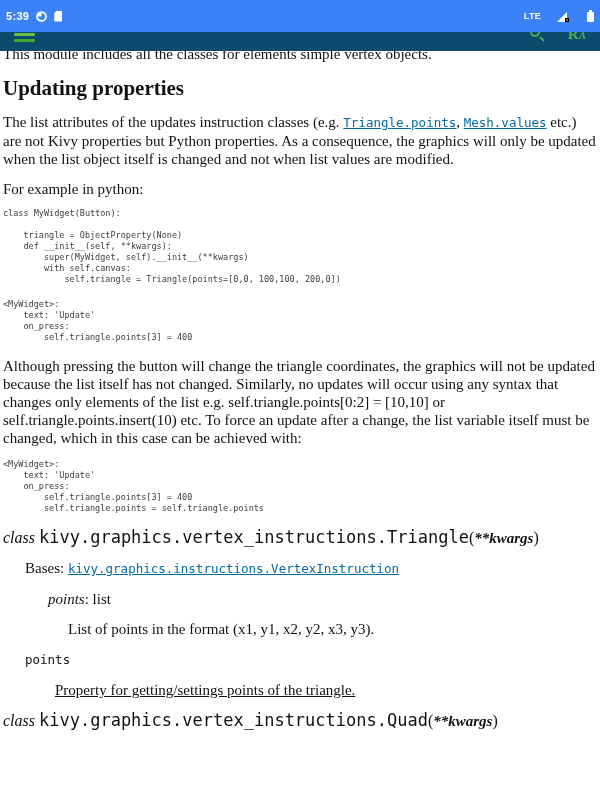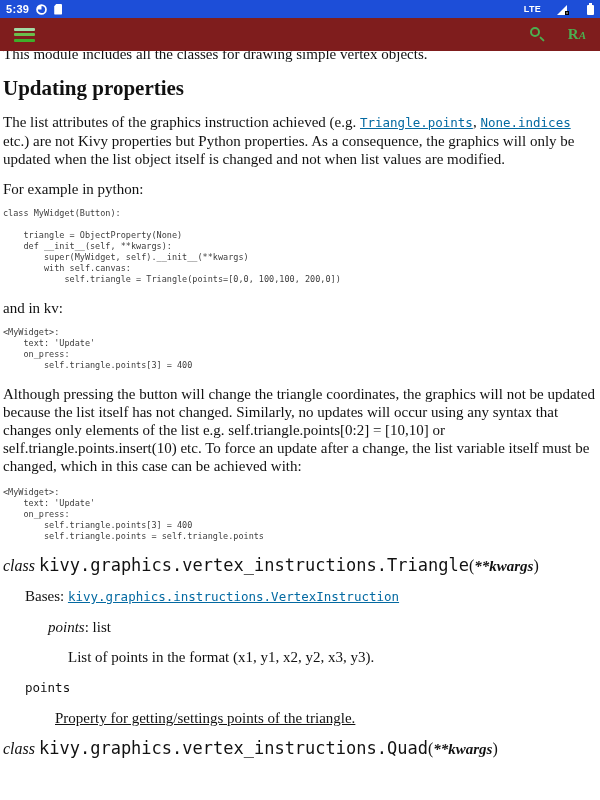--- a/index.html
+++ b/index.html
@@ -1,22 +1,22 @@
 <!DOCTYPE html>
 <html><head>
 <meta charset="utf-8">
 <style>
   * { margin: 0; padding: 0; box-sizing: border-box; }
   html, body { width: 600px; height: 800px; overflow: hidden; background: #fff; }
   body { font-family: "Liberation Serif", serif; color: #111; position: relative; }
 
   
   .statusbar {
-    position: absolute; top: 0; left: 0; right: 0; height: 18px;
-    background: #1d4ed8; color: #fff; z-index: 20;
+    position: absolute; top: 0; left: 0; right: 0; height: 32px;
+    background: #3b82f6; color: #fff; z-index: 20;
     display: flex; align-items: center;
     font-family: "Liberation Sans", sans-serif; font-size: 11px;
     padding: 0 6px;
   }
   .sb-left { display: flex; align-items: center; gap: 7px; }
   .sb-right { margin-left: auto; display: flex; align-items: center; gap: 16px; }
   .sb-time { font-weight: bold; letter-spacing: .3px; }
   .pie-icon svg { display: block; }
   .sim-icon {
     width: 8px; height: 11px; background: #fff; border-radius: 1px;
@@ -33,21 +33,21 @@
     position: absolute; right: 0; bottom: 0; width: 4px; height: 4px;
     background: #000; color: #fff; font-size: 4px; line-height: 4px; text-align: center;
   }
   .battery-icon { position: relative; width: 7px; height: 12px; margin-left: 2px; }
   .battery-icon .nub { position: absolute; top: 0; left: 2px; width: 3px; height: 2px; background: #fff; }
   .battery-icon .bodyb { position: absolute; top: 2px; left: 0; width: 7px; height: 10px; background: #fff; border-radius: 1px; }
 
   
   .appbar {
     position: absolute; top: 18px; left: 0; right: 0; height: 33px;
-    background: #7f1d1d; z-index: 10;
+    background: #0c4a6e; z-index: 10;
     display: flex; align-items: center; padding: 8px 14px;
   }
   .hamburger { width: 21px; height: 14px; display: flex; flex-direction: column; justify-content: space-between; cursor: pointer; }
   .hamburger .bar { height: 3px; border-radius: 1px; }
   .hamburger .b1 { background: #a3d9a5; }
   .hamburger .b2 { background: #6abf4b; }
   .hamburger .b3 { background: #3fae2a; }
   .appbar-right { margin-left: auto; display: flex; align-items: center; gap: 22px; }
   .search-icon { position: relative; width: 16px; height: 16px; cursor: pointer; }
   .search-icon .lens { position: absolute; top: 0; left: 0; width: 10px; height: 10px; border: 2px solid #4caf50; border-radius: 50%; }
@@ -88,37 +88,36 @@
   .indent-2 { padding-left: 43px; }
   .param-name { font-style: italic; }
   .attr-name { font-family: "DejaVu Sans Mono", monospace; font-size: 12.5px; }
   .attr-desc { padding-left: 30px; text-decoration: underline; }
 </style>
 </head>
 <body>
 
 <div class="page">
 
-  <p class="para intro">This module includes all the classes for drawing simple vertex objects.</p>
+  <p class="para intro">This module includes all the classes for elements simple vertex objects.</p>
 
   <h2 class="doc-heading">Updating properties</h2>
 
-  <p class="para"><span>The list attributes of the graphics instruction achieved (e.g. </span><a class="mono-link">Triangle.points</a><span>, </span><a class="mono-link">None.indices</a><span> etc.) are not Kivy properties but Python properties. As a consequence, the graphics will only be updated when the list object itself is changed and not when list values are modified.</span></p>
+  <p class="para"><span>The list attributes of the updates instruction classes (e.g. </span><a class="mono-link">Triangle.points</a><span>, </span><a class="mono-link">Mesh.values</a><span> etc.) are not Kivy properties but Python properties. As a consequence, the graphics will only be updated when the list object itself is changed and not when list values are modified.</span></p>
 
   <p class="para lead">For example in python:</p>
 
   <pre class="codeblock">class MyWidget(Button):
 
     triangle = ObjectProperty(None)
     def __init__(self, **kwargs):
         super(MyWidget, self).__init__(**kwargs)
         with self.canvas:
             self.triangle = Triangle(points=[0,0, 100,100, 200,0])</pre>
 
-  <p class="para lead">and in kv:</p>
 
   <pre class="codeblock">&lt;MyWidget&gt;:
     text: 'Update'
     on_press:
         self.triangle.points[3] = 400</pre>
 
   <p class="para">Although pressing the button will change the triangle coordinates, the graphics will not be updated because the list itself has not changed. Similarly, no updates will occur using any syntax that changes only elements of the list e.g. self.triangle.points[0:2] = [10,10] or self.triangle.points.insert(10) etc. To force an update after a change, the list variable itself must be changed, which in this case can be achieved with:</p>
 
   <pre class="codeblock">&lt;MyWidget&gt;:
     text: 'Update'

